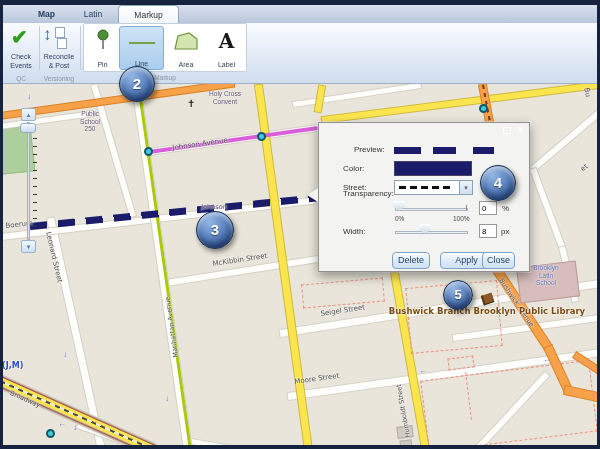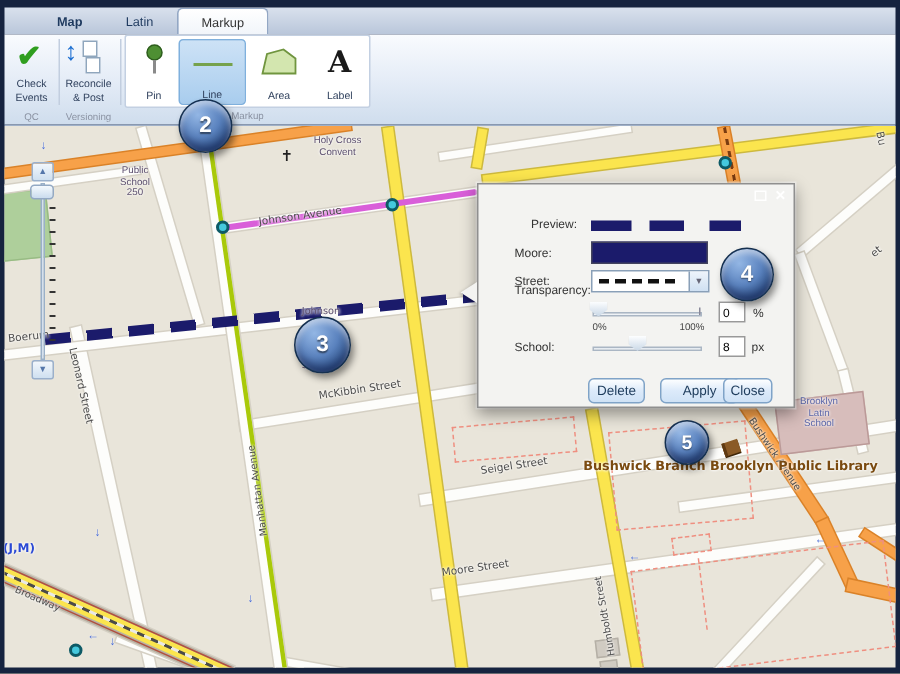--- a/index.html
+++ b/index.html
@@ -235,39 +235,39 @@
   <div id="dlg-pointer"></div>
   <div id="dlg">
     <div style="position:absolute;right:18px;top:4px;width:8px;height:7px;border:1.5px solid #fff;"></div>
     <div style="position:absolute;right:5px;top:2px;color:#fff;font-size:9px;font-weight:bold;">✕</div>
 
     <div class="fldlbl" style="left:24px;top:22px;margin-left:11px;">Preview:</div>
     <div class="navy-dash" style="left:75px;width:27px;"></div>
     <div class="navy-dash" style="left:114px;width:23px;"></div>
     <div class="navy-dash" style="left:154px;width:21px;"></div>
 
-    <div class="fldlbl" style="left:24px;top:41px;">Moore:</div>
+    <div class="fldlbl" style="left:24px;top:41px;">Color:</div>
     <div style="position:absolute;left:75px;top:38px;width:78px;height:15px;background:#1b1b6b;border:1px solid #44445e;"></div>
 
     <div class="fldlbl" style="left:24px;top:60px;">Street:</div>
     <div style="position:absolute;left:75px;top:57px;width:79px;height:15px;background:#fff;border:1px solid #8aa0b8;">
       <div style="position:absolute;left:4px;right:18px;top:5px;height:3px;background:repeating-linear-gradient(90deg,#111 0 7px,transparent 7px 11px);"></div>
       <div style="position:absolute;right:0;top:0;width:13px;height:13px;background:linear-gradient(#eef4fb,#cfe0f2);border-left:1px solid #8aa0b8;font-size:7px;color:#667;text-align:center;line-height:13px;">▾</div>
     </div>
 
     <div class="fldlbl" style="left:24px;top:66px;">Transparency:</div>
     <div class="track" style="top:85px;"></div>
     <div style="position:absolute;left:147px;top:82px;width:1px;height:5px;background:#889;"></div>
     <div class="thumb" style="left:74px;top:78px;"></div>
     <div class="minmax" style="left:76px;top:92px;">0%</div>
     <div class="minmax" style="left:134px;top:92px;">100%</div>
     <div class="dinput" style="left:160px;top:78px;">0</div>
     <div class="dunit" style="left:183px;top:81px;">%</div>
 
-    <div class="fldlbl" style="left:24px;top:104px;">School:</div>
+    <div class="fldlbl" style="left:24px;top:104px;">Width:</div>
     <div class="track" style="top:108px;"></div>
     <div class="thumb" style="left:100px;top:101px;"></div>
     <div class="dinput" style="left:160px;top:101px;">8</div>
     <div class="dunit" style="left:182px;top:104px;">px</div>
 
     <div class="dbtn" style="left:73px;width:38px;">Delete</div>
     <div class="dbtn" style="left:121px;width:53px;">Apply</div>
     <div class="dbtn" style="left:163px;width:33px;">Close</div>
   </div>
 

